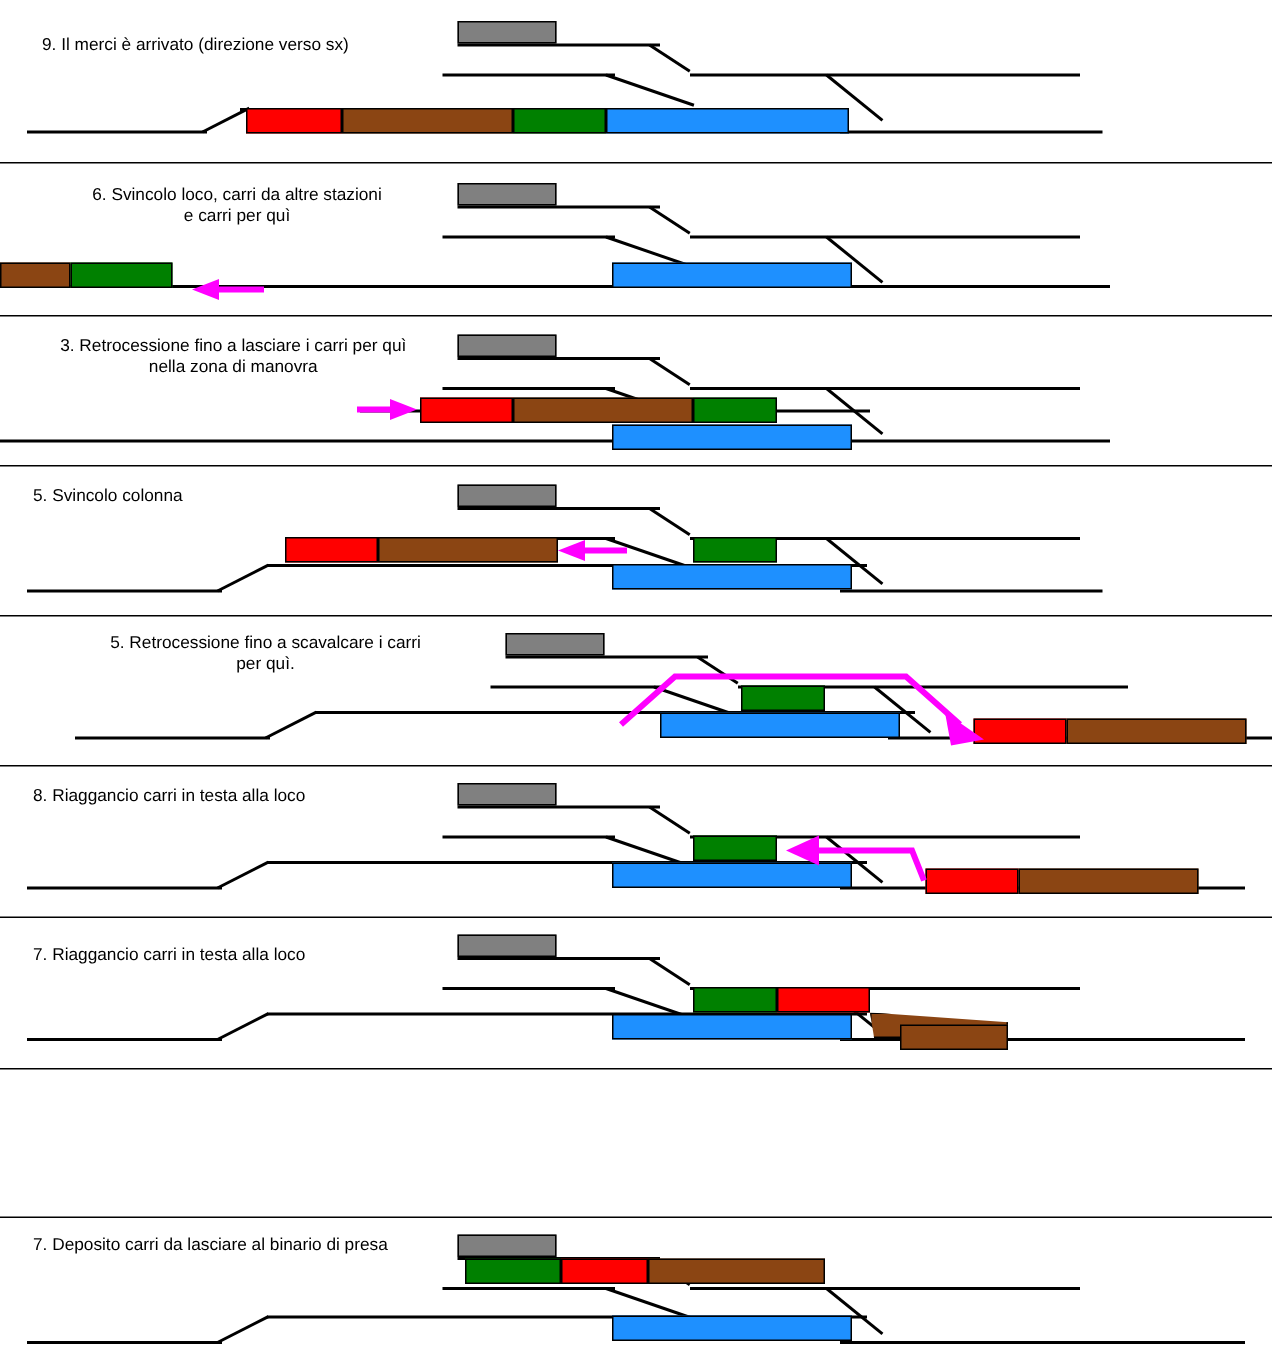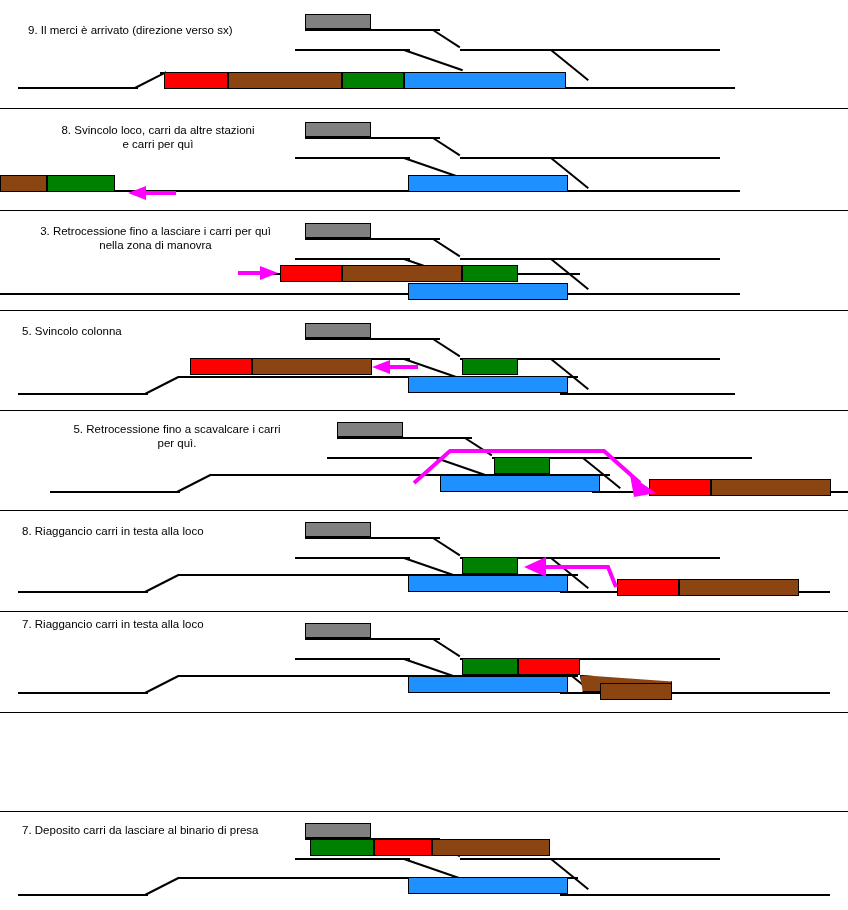--- a/index.html
+++ b/index.html
@@ -39,21 +39,21 @@
     <div class="track" style="left:160px;top:72px;width:80px;"></div>
     <div class="track" style="left:560px;top:87px;width:175px;"></div>
     <div class="car red" style="left:164px;top:72px;width:64px;"></div>
     <div class="car brown" style="left:228px;top:72px;width:114px;"></div>
     <div class="car green" style="left:342px;top:72px;width:62px;"></div>
     <div class="car blue" style="left:404px;top:72px;width:162px;"></div>
   </div>
   <div class="divider" style="top:108px;"></div>
 
   <div class="panel" style="top:110px;height:100px;">
-    <div class="caption" style="left:28px;top:13px;width:260px;text-align:center;">8. Svincolo loco, carri da altre stazioni
+    <div class="caption" style="left:28px;top:13px;width:260px;text-align:center;">6. Svincolo loco, carri da altre stazioni
 e carri per quì</div>
     <div class="loco" style="left:305px;top:12px;width:66px;"></div>
     <div class="track" style="left:305px;top:27px;width:135px;"></div>
     <div class="diag" style="left:433px;top:27px;width:32px;transform:rotate(33deg);"></div>
     <div class="track" style="left:295px;top:47px;width:115px;"></div>
     <div class="track" style="left:460px;top:47px;width:260px;"></div>
     <div class="diag" style="left:404px;top:47px;width:62px;transform:rotate(19deg);"></div>
     <div class="diag" style="left:551px;top:47px;width:48px;transform:rotate(39deg);"></div>
     <div class="track" style="left:0px;top:80px;width:740px;"></div>
     <div class="car brown" style="left:0px;top:65px;width:47px;"></div>
@@ -156,21 +156,21 @@
     <div class="car red" style="left:617px;top:68px;width:62px;"></div>
     <div class="car brown" style="left:679px;top:68px;width:120px;"></div>
     <svg class="arrow" style="left:518px;top:44px;width:110px;height:36px;">
       <polyline points="98,32 90,12 26,12"></polyline>
       <polygon points="6,12 28,2 28,22"></polygon>
     </svg>
   </div>
   <div class="divider" style="top:611px;"></div>
 
   <div class="panel" style="top:612px;height:100px;">
-    <div class="caption" style="left:22px;top:5px;">7. Riaggancio carri in testa alla loco</div>
+    <div class="caption" style="left:22px;top:18px;">7. Riaggancio carri in testa alla loco</div>
     <div class="loco" style="left:305px;top:11px;width:66px;"></div>
     <div class="track" style="left:305px;top:26px;width:135px;"></div>
     <div class="diag" style="left:433px;top:26px;width:32px;transform:rotate(33deg);"></div>
     <div class="track" style="left:295px;top:46px;width:115px;"></div>
     <div class="track" style="left:460px;top:46px;width:260px;"></div>
     <div class="diag" style="left:404px;top:46px;width:62px;transform:rotate(19deg);"></div>
     <div class="diag" style="left:551px;top:46px;width:48px;transform:rotate(39deg);"></div>
     <div class="track" style="left:18px;top:80px;width:130px;"></div>
     <div class="diag" style="left:145px;top:80px;width:38px;transform:rotate(-27deg);"></div>
     <div class="track" style="left:178px;top:63px;width:400px;"></div>

